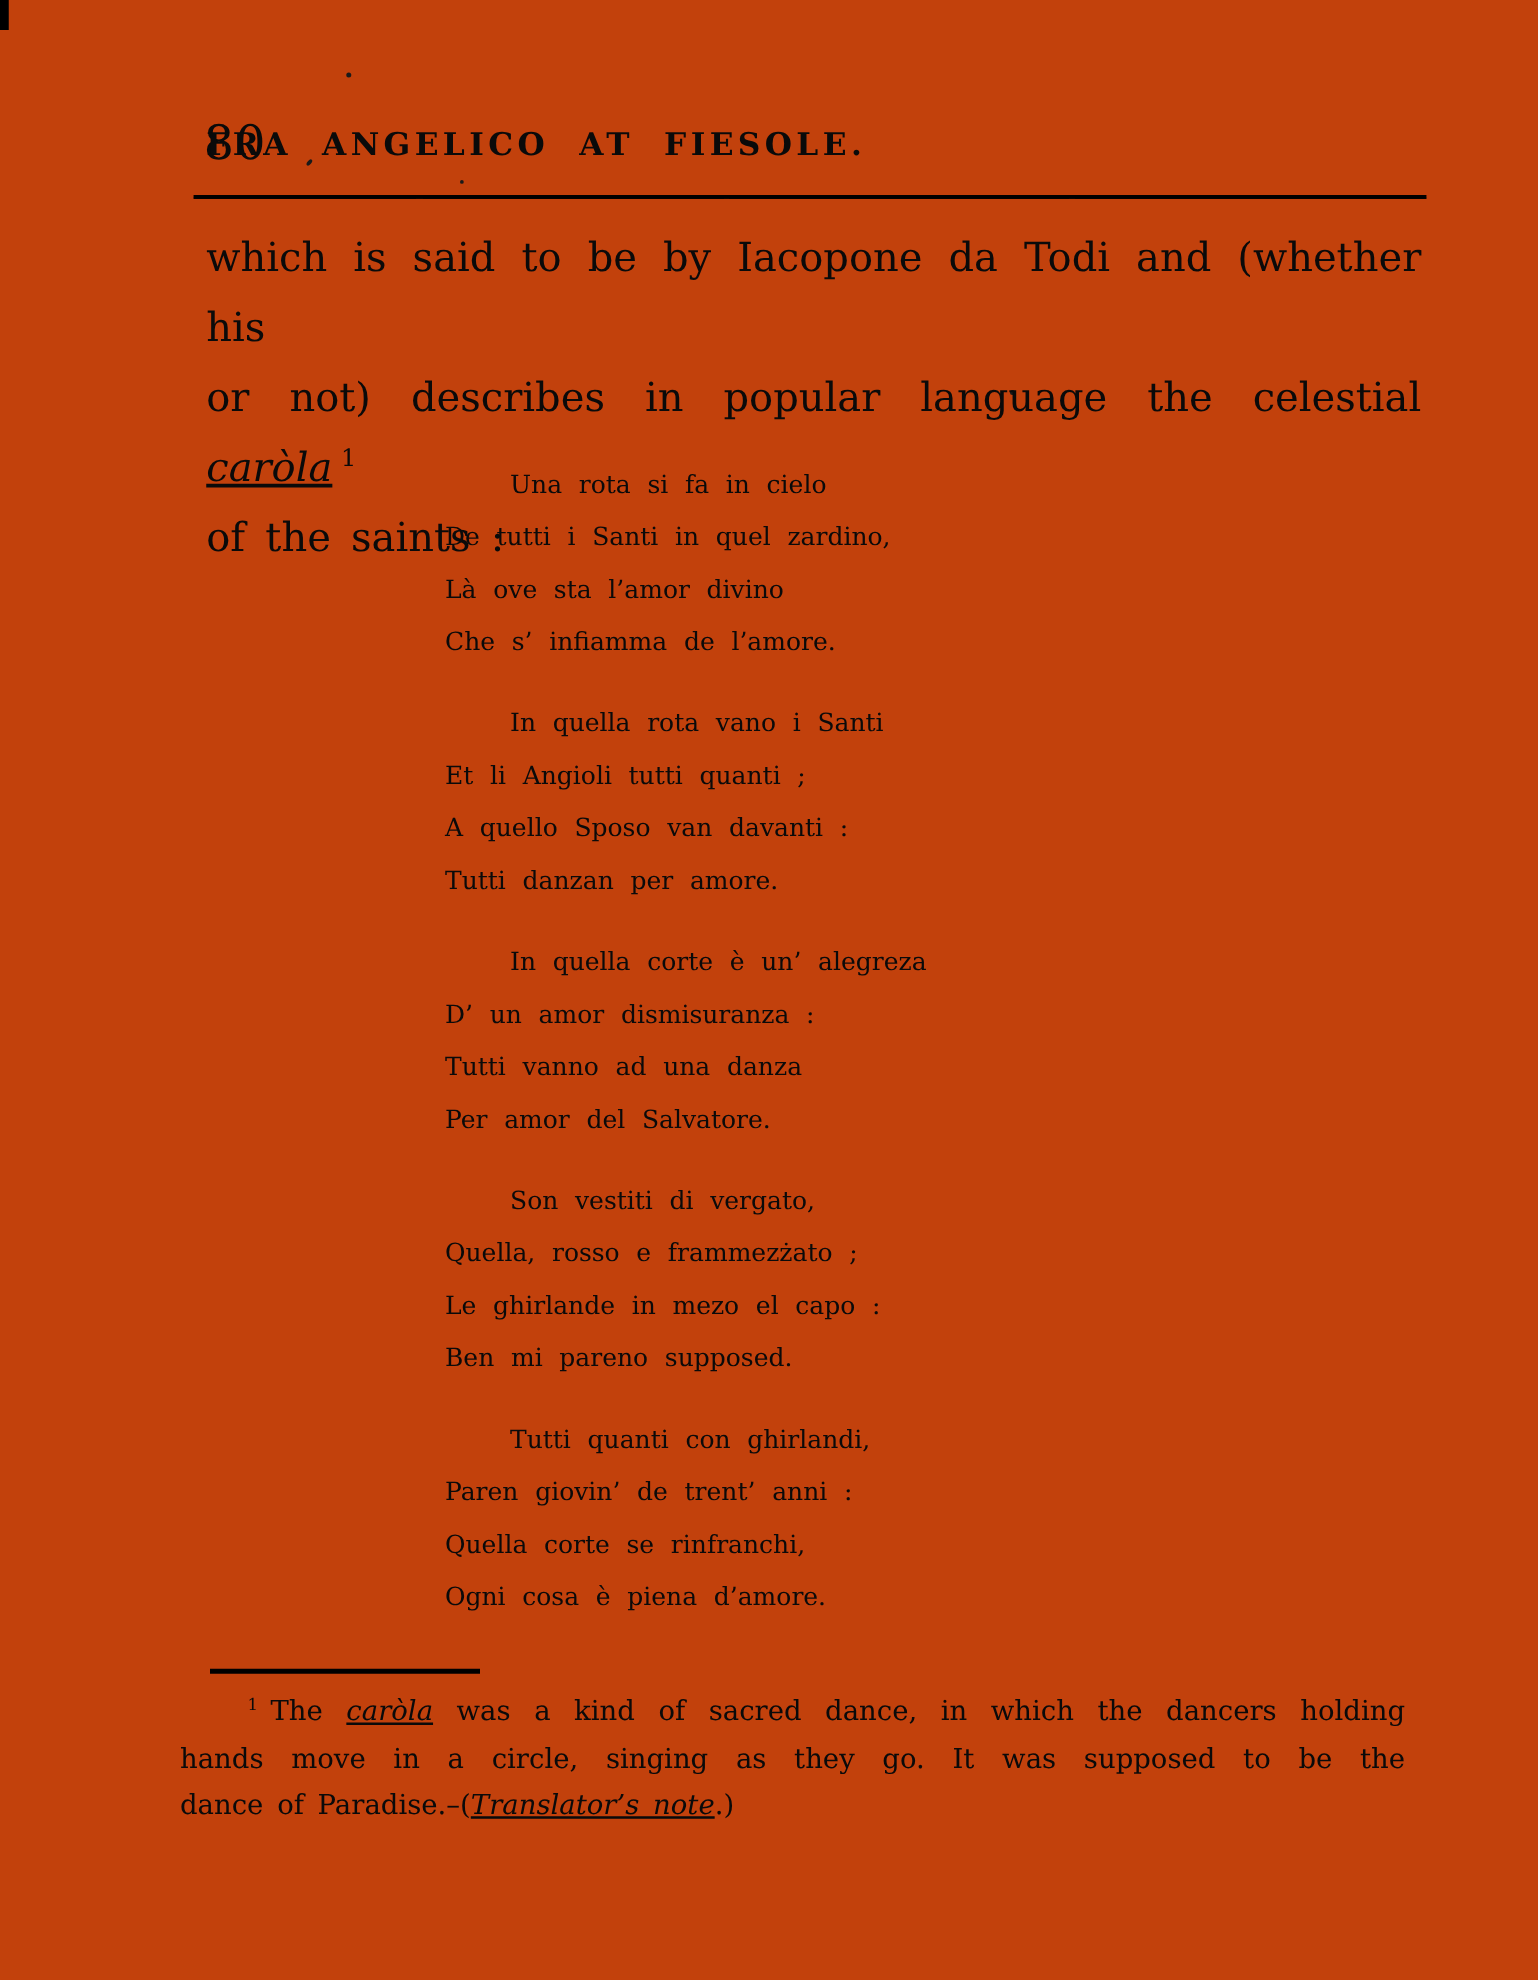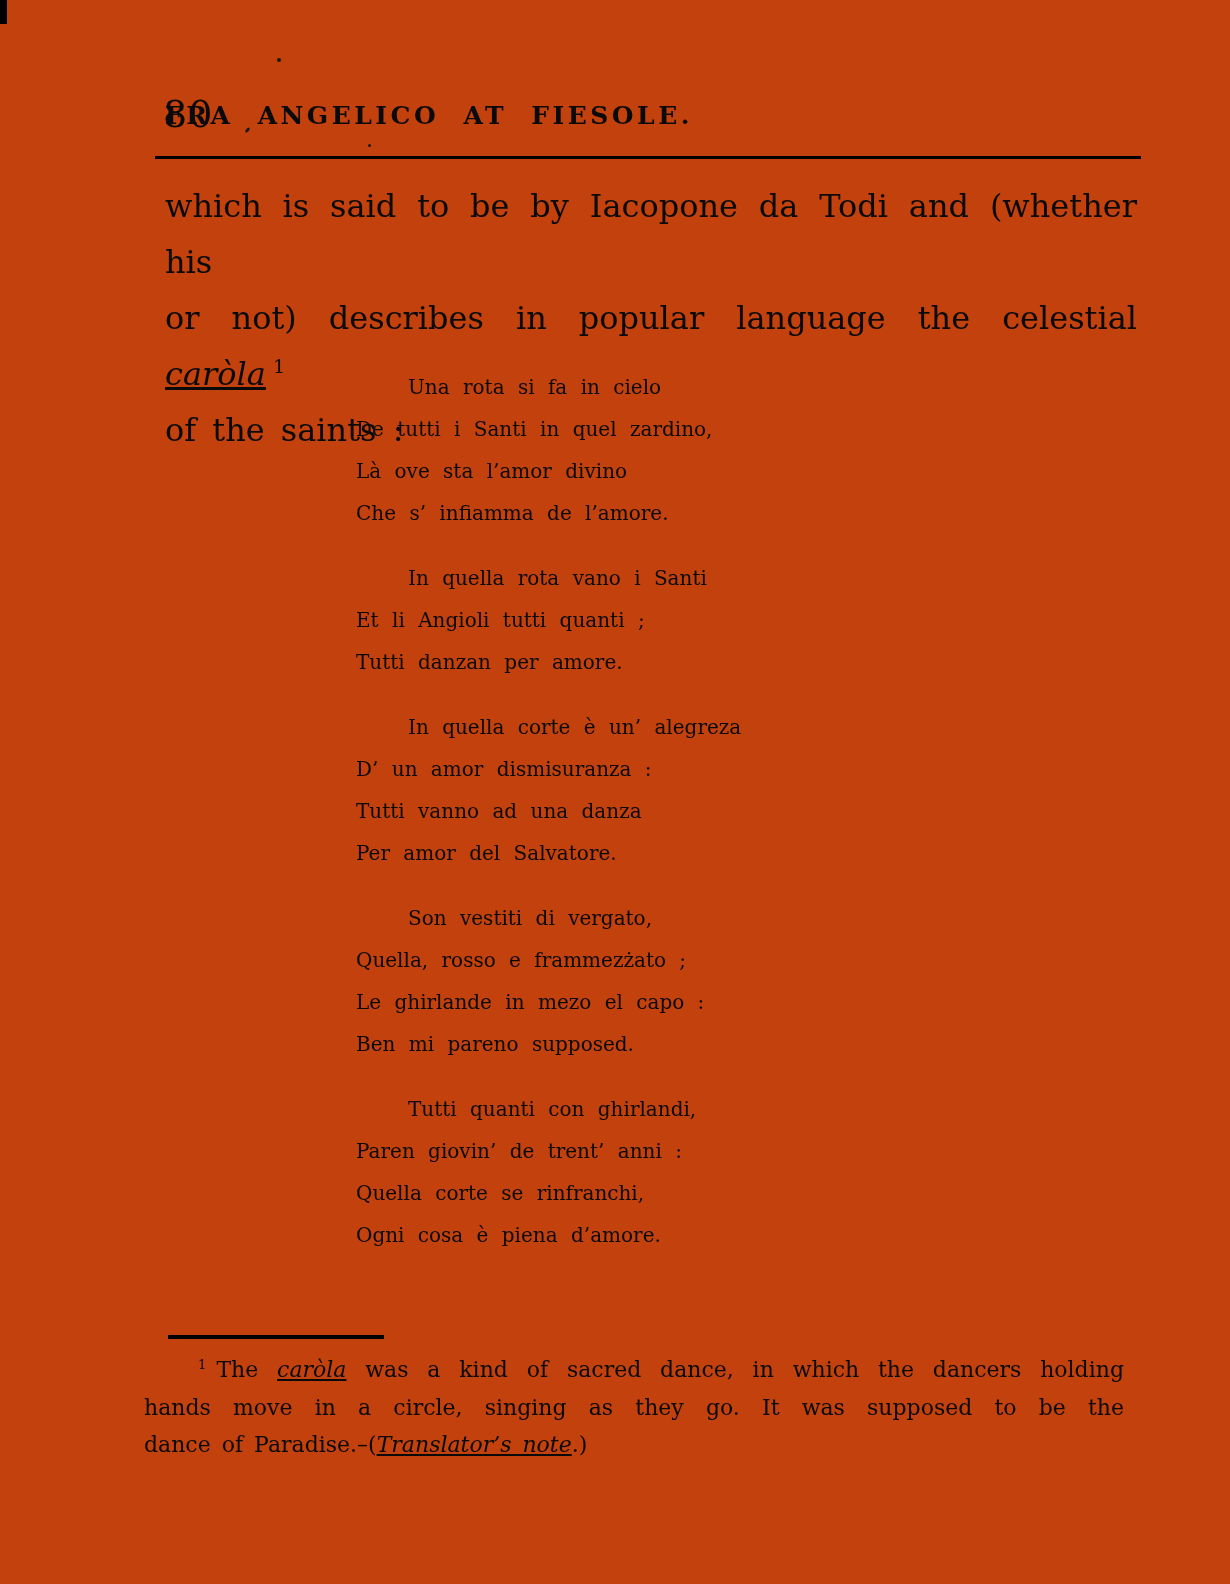--- a/index.html
+++ b/index.html
@@ -106,20 +106,21 @@
   <section class="poem">
     <div class="stanza">
       <div class="poem-line first">Una rota si fa in cielo</div>
       <div class="poem-line">De tutti i Santi in quel zardino,</div>
       <div class="poem-line">Là ove sta l’amor divino</div>
       <div class="poem-line">Che s’ infiamma de l’amore.</div>
     </div>
     <div class="stanza">
       <div class="poem-line first">In quella rota vano i Santi</div>
       <div class="poem-line">Et li Angioli tutti quanti ;</div>
+      <div class="poem-line">A quello Sposo van davanti :</div>
       <div class="poem-line">Tutti danzan per amore.</div>
     </div>
     <div class="stanza">
       <div class="poem-line first">In quella corte è un’ alegreza</div>
       <div class="poem-line">D’ un amor dismisuranza :</div>
       <div class="poem-line">Tutti vanno ad una danza</div>
       <div class="poem-line">Per amor del Salvatore.</div>
     </div>
     <div class="stanza">
       <div class="poem-line first">Son vestiti di vergato,</div>

